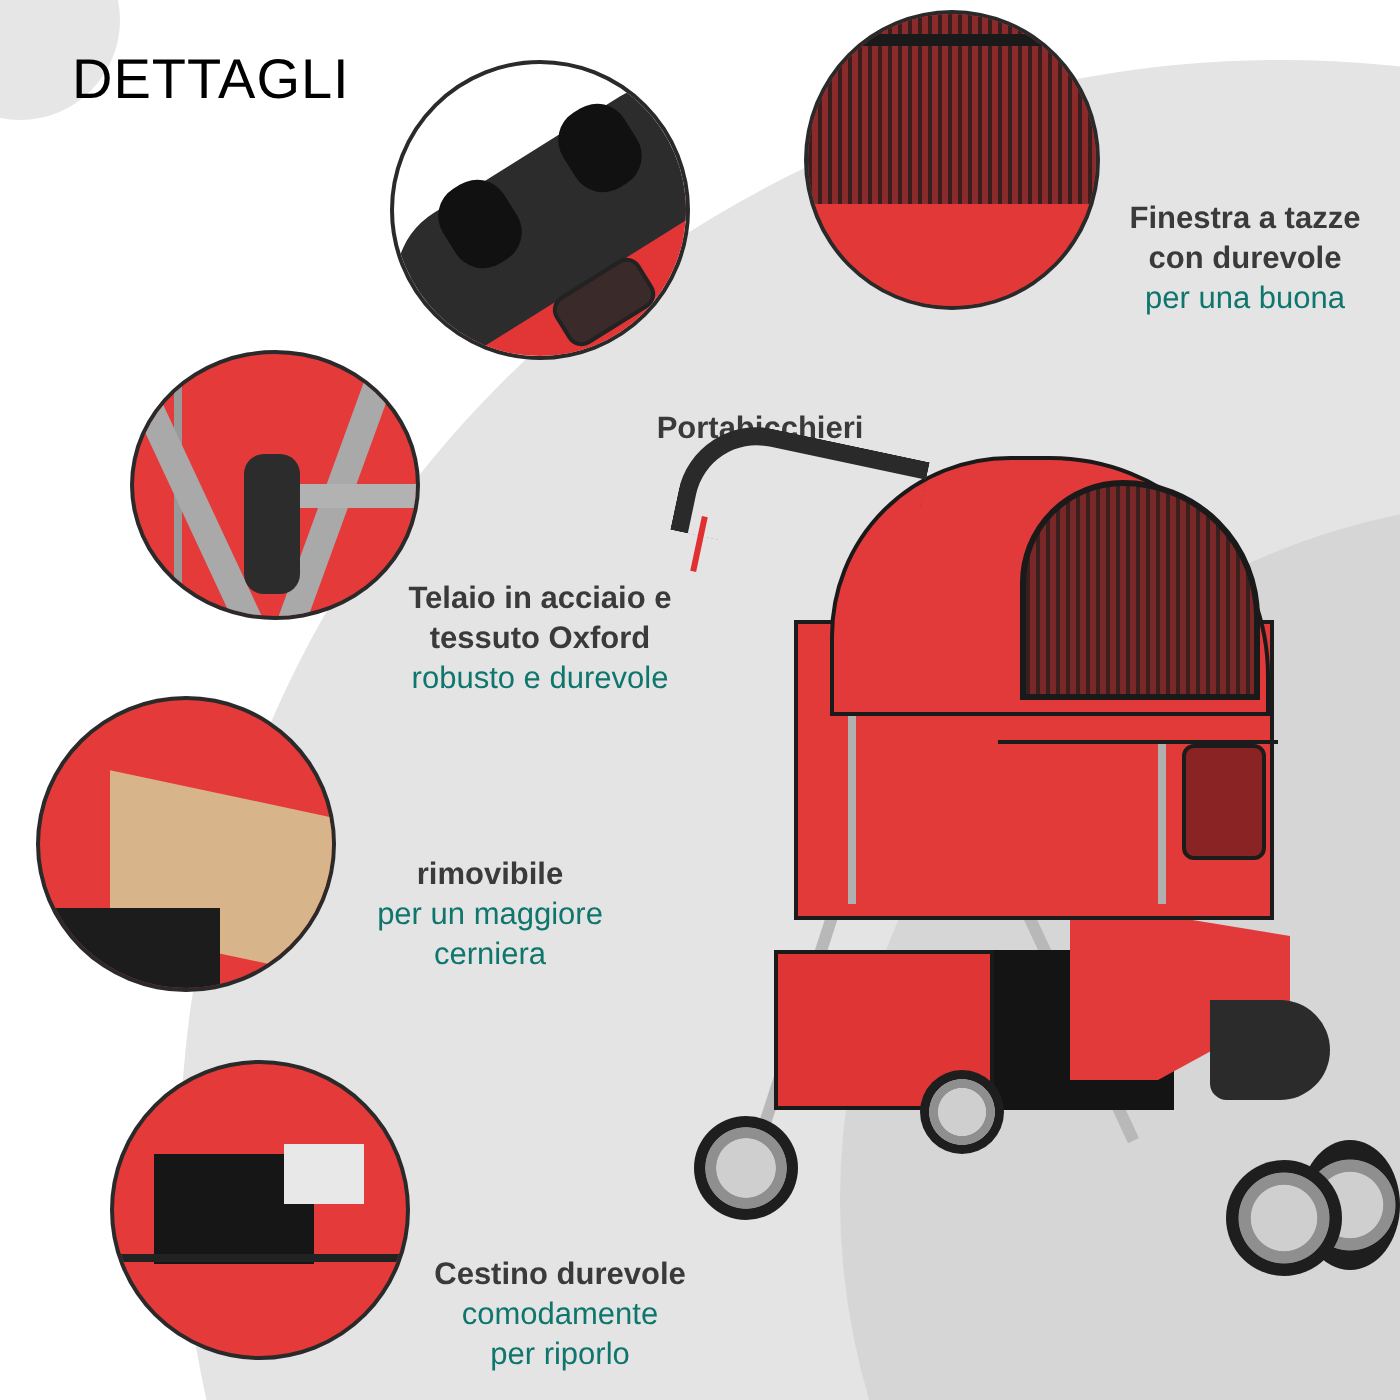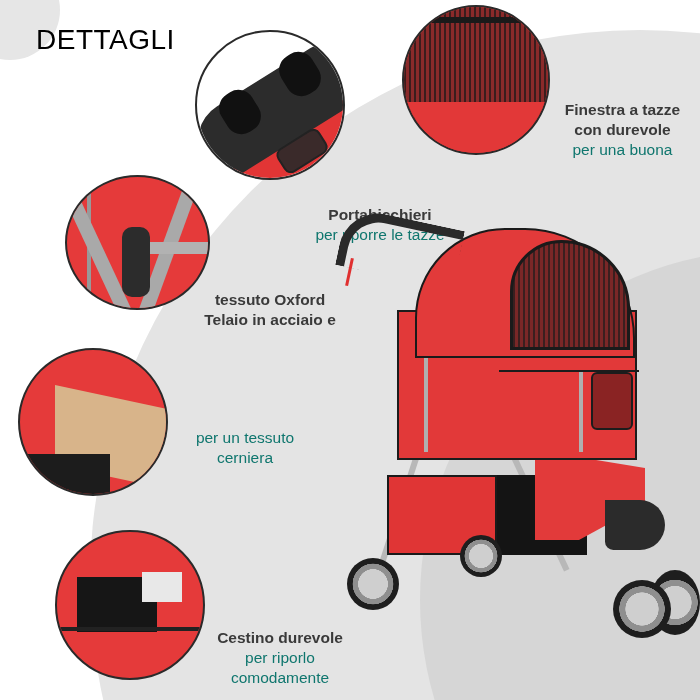--- a/index.html
+++ b/index.html
@@ -123,37 +123,38 @@
 </div>
 
 <div class="cap cap-mesh">
   <span class="b">Finestra a tazze</span>
   <span class="b">con durevole</span>
   <span class="n">per una buona</span>
 </div>
 
 <div class="cap cap-cup">
   <span class="b">Portabicchieri</span>
-  <span class="n">per riporre le tazze</span>
 </div>
 
 <div class="cap cap-frame">
+  <span class="b">Telaio in acciaio e</span>
   <span class="b">tessuto Oxford</span>
-  <span class="b">Telaio in acciaio e</span>
+  <span class="n">robusto e durevole</span>
 </div>
 
 <div class="cap cap-mat">
-  <span class="n">per un tessuto</span>
+  <span class="b">rimovibile</span>
+  <span class="n">per un maggiore</span>
   <span class="n">cerniera</span>
 </div>
 
 <div class="cap cap-bask">
   <span class="b">Cestino durevole</span>
+  <span class="n">comodamente</span>
   <span class="n">per riporlo</span>
-  <span class="n">comodamente</span>
 </div>
 
 <div class="stroller">
   <div class="frame-l"></div>
   <div class="frame-r"></div>
   <div class="basket">
       <div class="front"></div>
     </div>
   <div class="footrest"></div>
   <div class="fender"></div>

